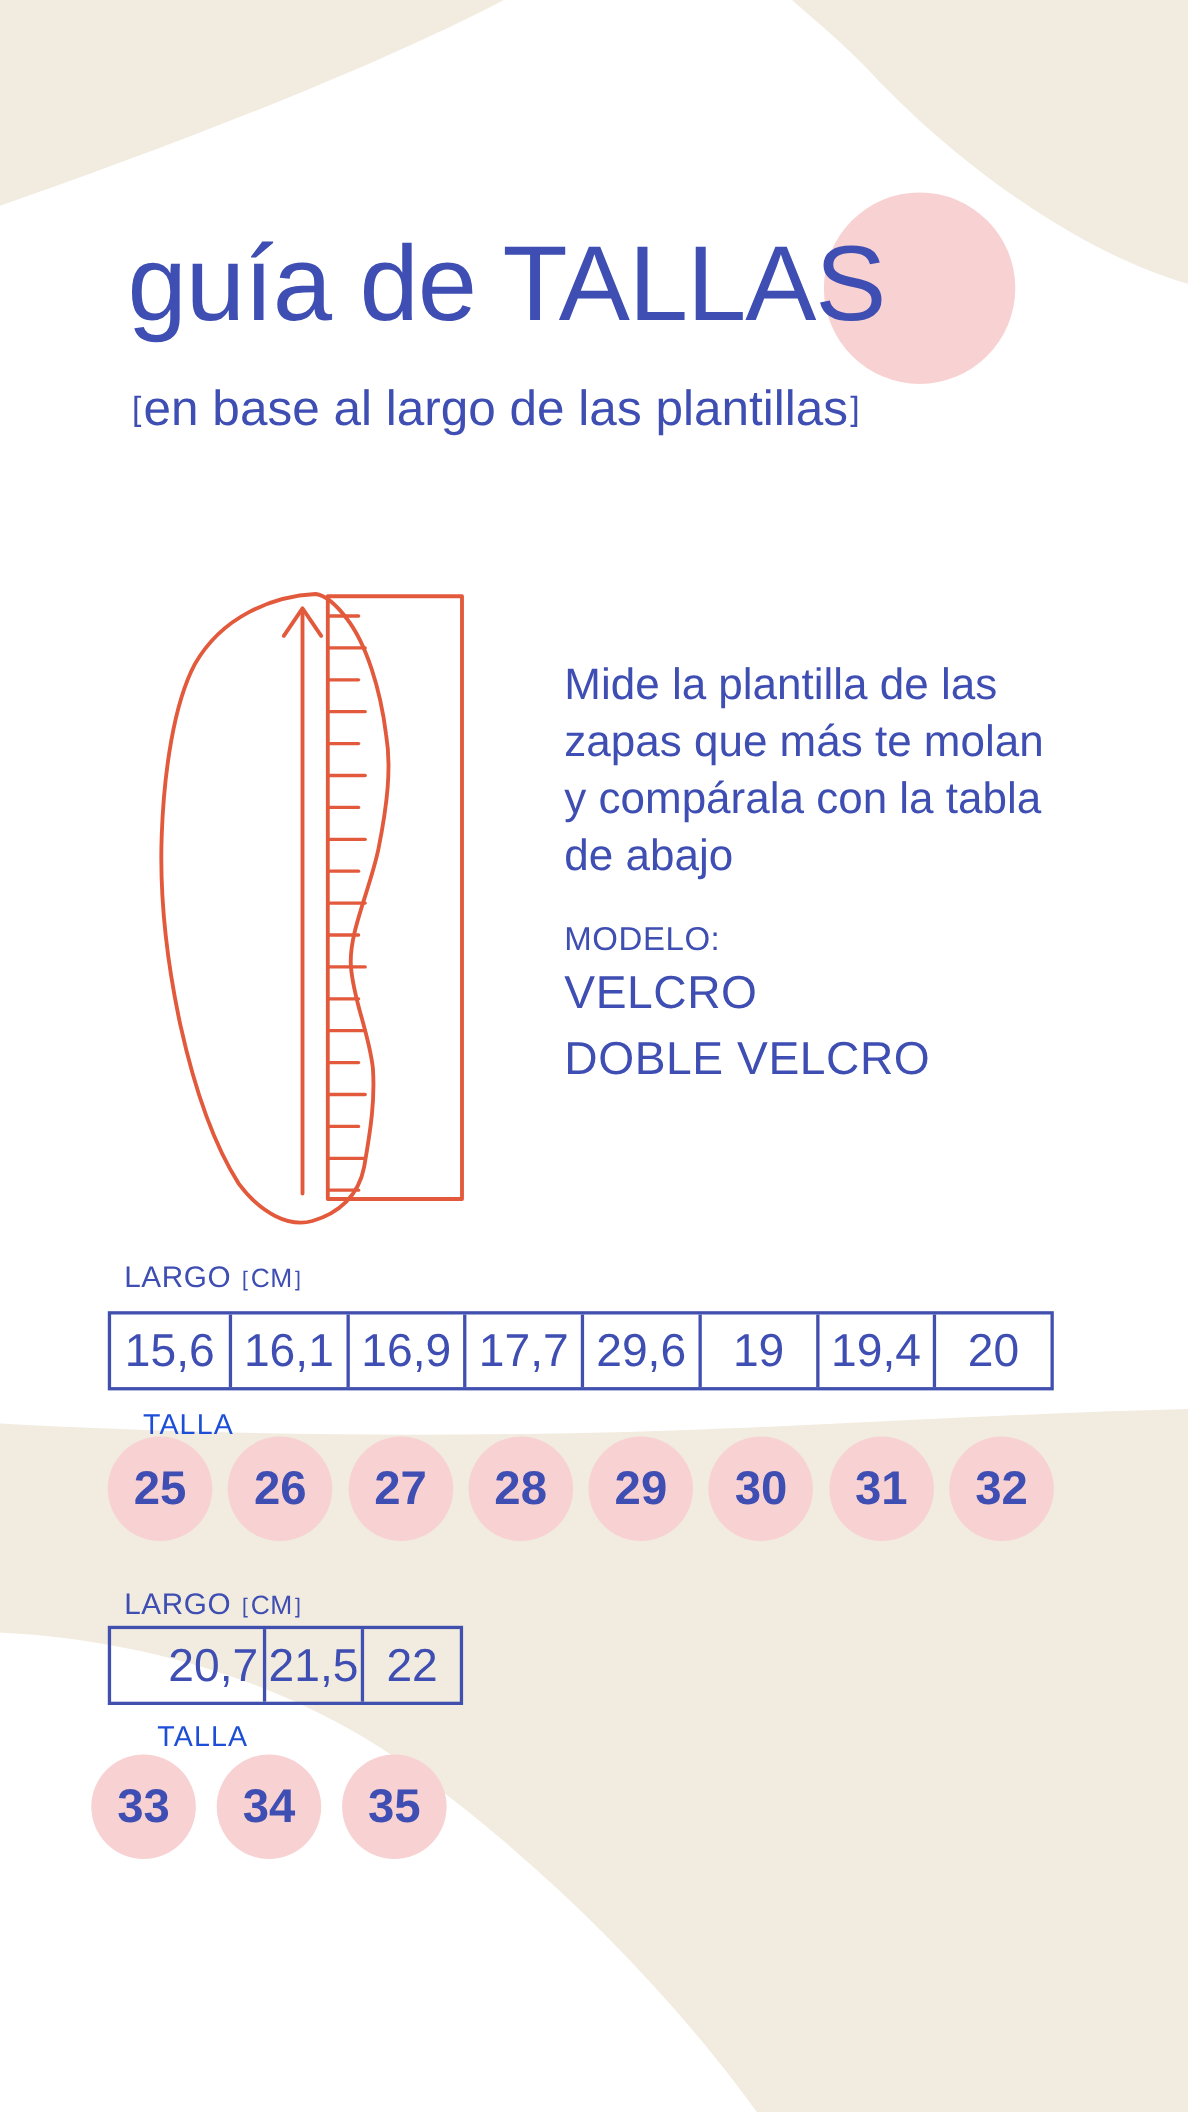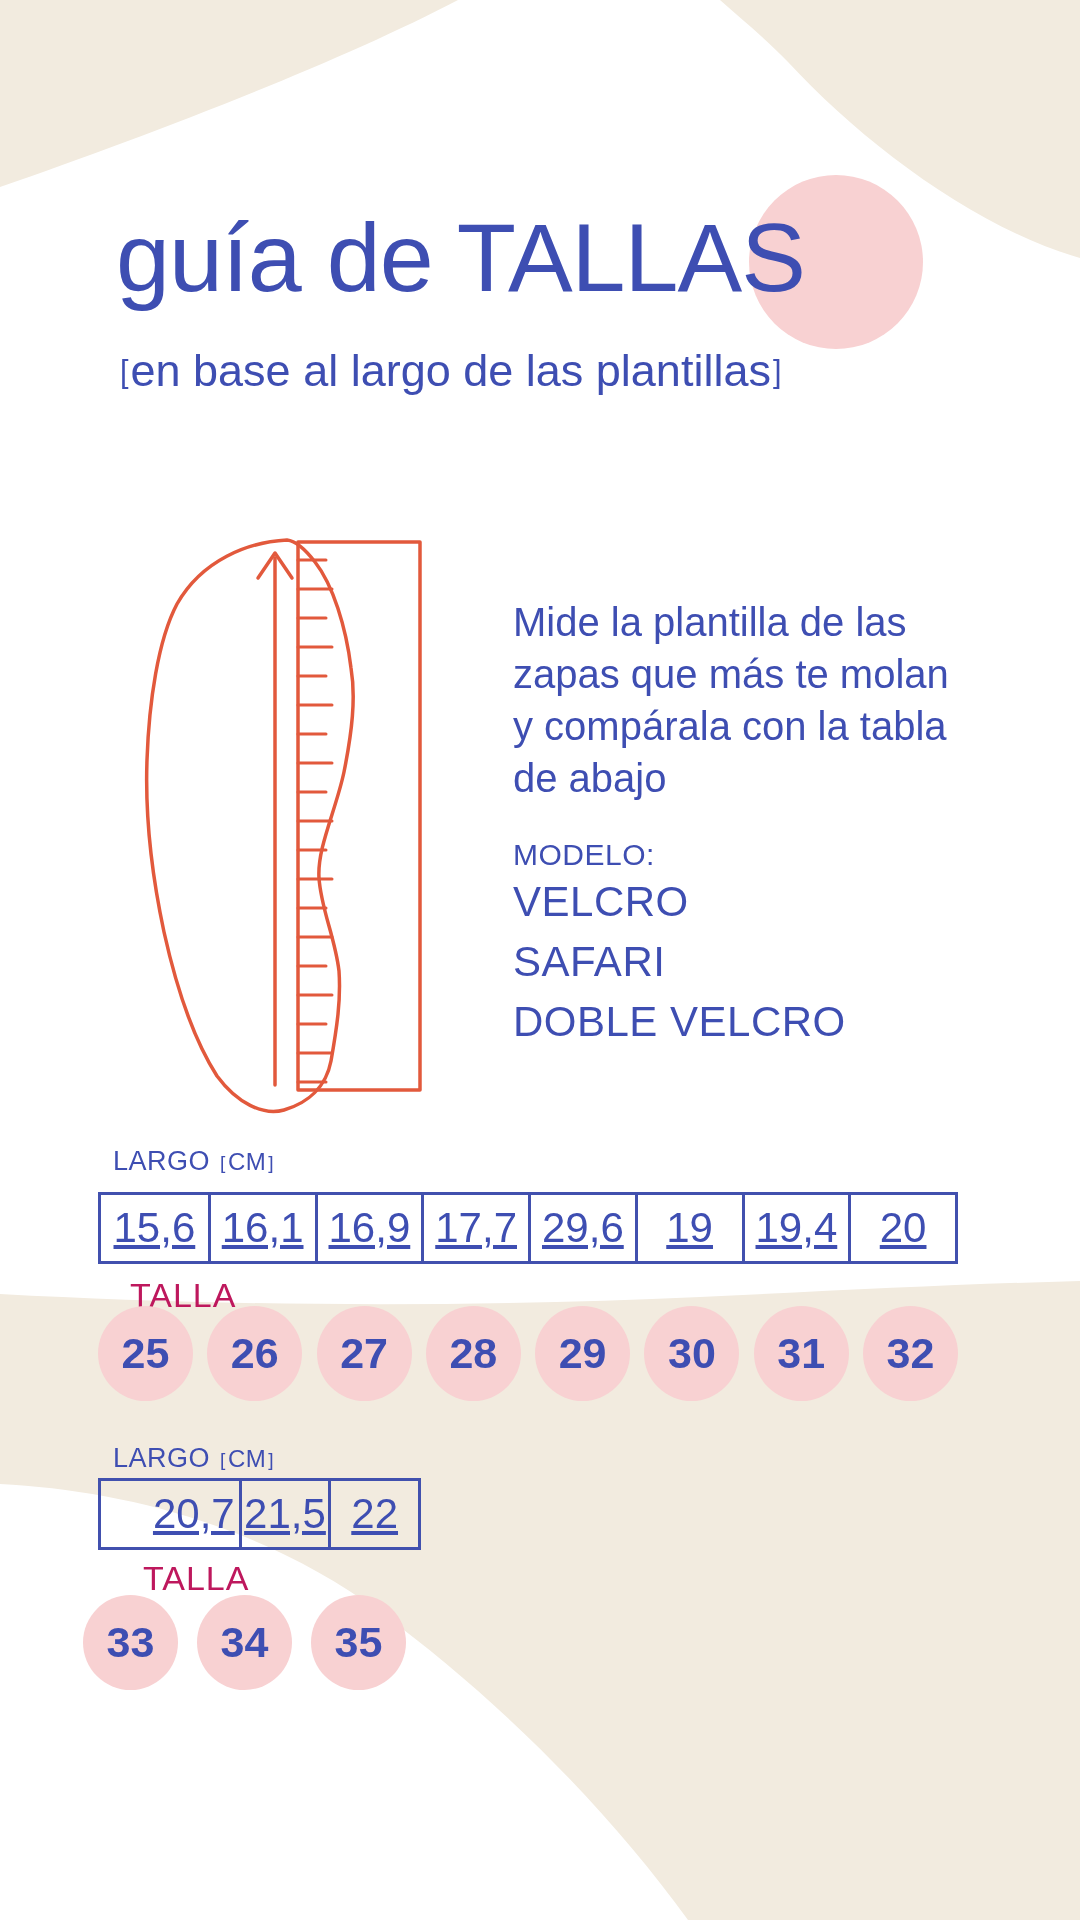--- a/index.html
+++ b/index.html
@@ -45,30 +45,29 @@
     letter-spacing:0.5px;
   }
 
   .field-label{
     font-size:27px;line-height:30px;
     color:#3e4eb2;white-space:nowrap;letter-spacing:0.5px;
   }
   .unit{font-size:24px;}
   .unit .bracket{font-size:0.8em;top:-0.06em;}
   .talla-label{
-    font-size:34px;line-height:30px;
-    color:#be185d;letter-spacing:1px;
+    font-size:26px;line-height:30px;
+    color:#1d4ed8;letter-spacing:1px;
   }
 
   .ltable{
     display:grid;
     border:3px solid #4150ae;
     background:transparent;
     box-sizing:border-box;
-    text-decoration:underline;
   }
   .ltable .cell{
     display:flex;align-items:center;justify-content:center;
     border-left:3px solid #4150ae;
     font-size:42px;color:#3e4eb2;
     height:66px;
   }
   .ltable .cell:first-child{border-left:none;}
 
   .circle-row{display:flex;justify-content:space-between;font-weight:bold;}
@@ -144,21 +143,20 @@
           <line x1="178" y1="662" x2="206" y2="662"></line>
         </g>
       </g>
     </svg>
 
     <div class="abs intro">Mide la plantilla de las zapas que más te molan y compárala con la tabla de abajo</div>
 
     <div class="abs modelo-label">MODELO:</div>
     <div class="abs models">
       <div>VELCRO</div>
-      <div>SAFARI</div>
       <div>DOBLE VELCRO</div>
     </div>
 
     <div class="abs field-label" style="left:113px;top:1146px;">
       <span>LARGO</span>
       <span class="unit"><span class="bracket">[</span><span>CM</span><span class="bracket">]</span></span>
     </div>
 
     <div class="abs ltable" style="left:98px;top:1192px;width:860px;grid-template-columns:repeat(8,1fr);">
       <div class="cell">15,6</div>

